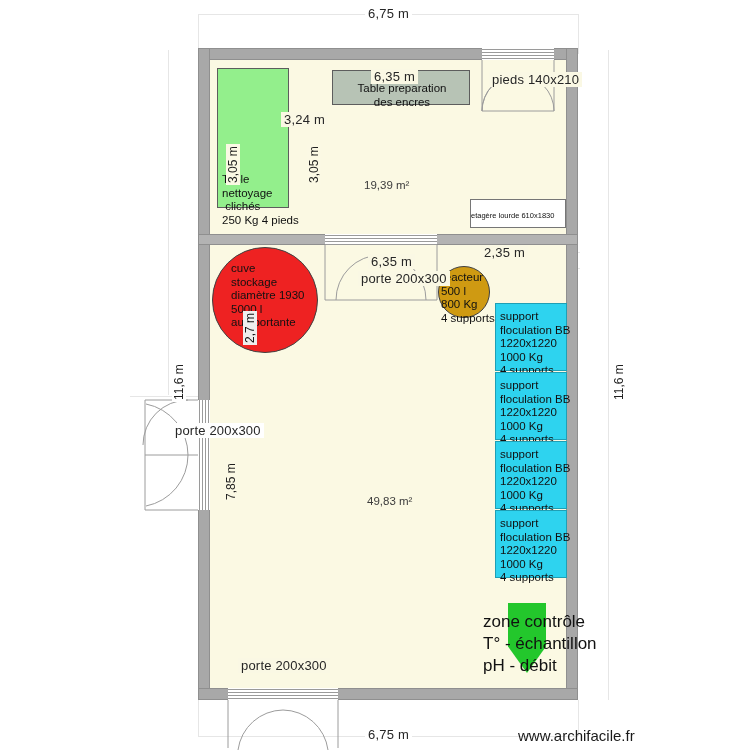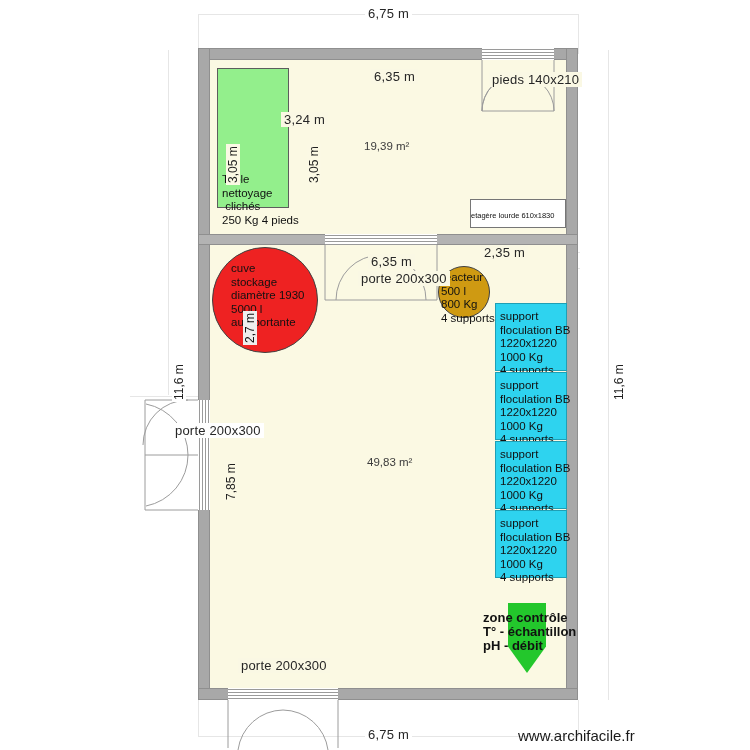--- a/index.html
+++ b/index.html
@@ -42,21 +42,21 @@
 
   .green-table{background:#93ef8c;}
   .grey-table{background:#b7c3b5;}
   .white-shelf{background:#ffffff;border:1px solid #767676;}
   .red-tank{background:#ee2222;}
   .gold-reactor{background:#cf9a12;margin-top:13px;}
   .cyan-box{background:#2ed3ef;border:1px solid #1f9fb5;}
   .pink-tank{background:#e89aa4;border:1px solid #b9737d;}
   .green-zone{background:#23c72c;border:1px solid #18901e;}
 
-  .area{position:absolute;font-size:11.5px;color:#3b3b3b;white-space:nowrap;}
+  .area{position:absolute;font-size:11.5px;color:#3b3b3b;white-space:nowrap;margin-top:39px;}
 
   .vtext{position:absolute;white-space:nowrap;font-size:12px;color:#1f1f1f;
          transform:rotate(-90deg);transform-origin:left top;}
   .vtext.onfloor{background:#fbf9e4;padding:0 2px;}
   .vtext.onwhite{background:#ffffff;padding:0 2px;}
 
   .watermark{position:absolute;font-size:15px;color:#1a1a1a;white-space:nowrap;}
 
   svg{position:absolute;left:0;top:0;overflow:visible;}
 </style>
@@ -151,20 +151,24 @@
       <i style="top:10px;"></i>
   </div>
 
   <div class="item rect green-table" style="left:217px;top:68px;width:72px;height:140px;">
     <span class="lbl" style="left:4px;top:104px;">Table
 nettoyage
  clichés
 250 Kg 4 pieds</span>
   </div>
 
+  <div class="item rect grey-table" style="left:332px;top:70px;width:138px;height:35px;">
+    <span class="lbl ctr" style="left:0;top:11px;width:138px;white-space:pre;">Table preparation
+des encres</span>
+  </div>
 
   <div class="item rect white-shelf" style="left:470px;top:199px;width:96px;height:29px;">
     <span class="lbl micro ctr" style="left:0;top:11px;width:79px;">etagère lourde 610x1830</span>
   </div>
 
   <div class="item circle red-tank" style="left:212px;top:247px;width:106px;height:106px;">
     <span class="lbl" style="left:18px;top:14px;">cuve
 stockage
 diamètre 1930
 5000 l
@@ -203,21 +207,21 @@
     <span class="lbl" style="left:4px;top:6px;">support
 floculation BB
 1220x1220
 1000 Kg
 4 supports</span>
   </div>
 
 
   <div class="item green-zone" style="left:508px;top:603px;width:38px;height:70px;
        clip-path:polygon(0 0, 100% 0, 100% 62%, 50% 100%, 0 62%);border:none;"></div>
-  <span class="lbl" style="left:483px;top:611px;font-size:13px;line-height:14px;font-weight:bold;">zone contrôle
+  <span class="lbl" style="left:483px;top:611px;font-size:17px;line-height:22px;">zone contrôle
 T° - échantillon
 pH - débit</span>
 
   <span class="area" style="left:364px;top:140px;">19,39 m²</span>
   <span class="area" style="left:367px;top:456px;">49,83 m²</span>
 
   <span class="dim" style="left:365px;top:6px;">6,75 m</span>
   <span class="dim" style="left:365px;top:727px;">6,75 m</span>
 
   <span class="dim onplan" style="left:371px;top:69px;">6,35 m</span>

